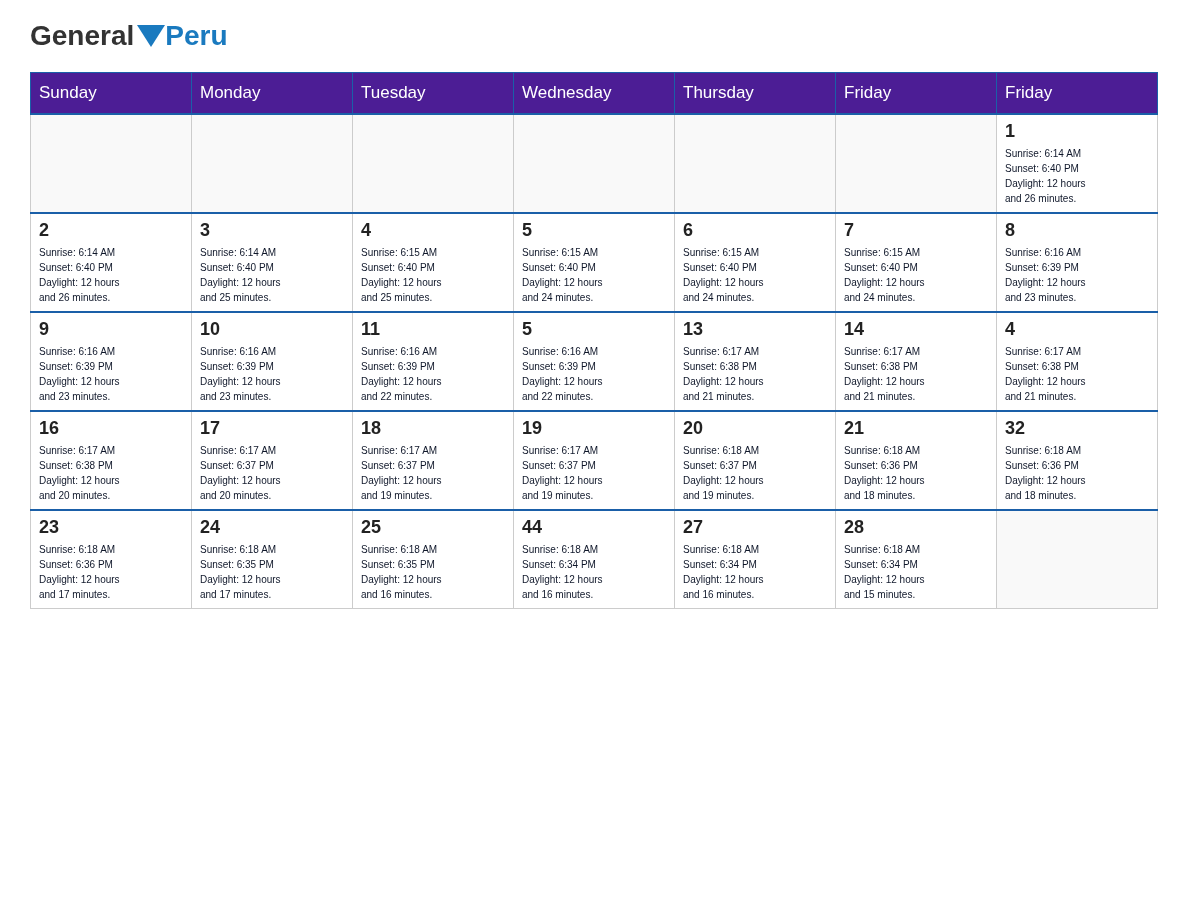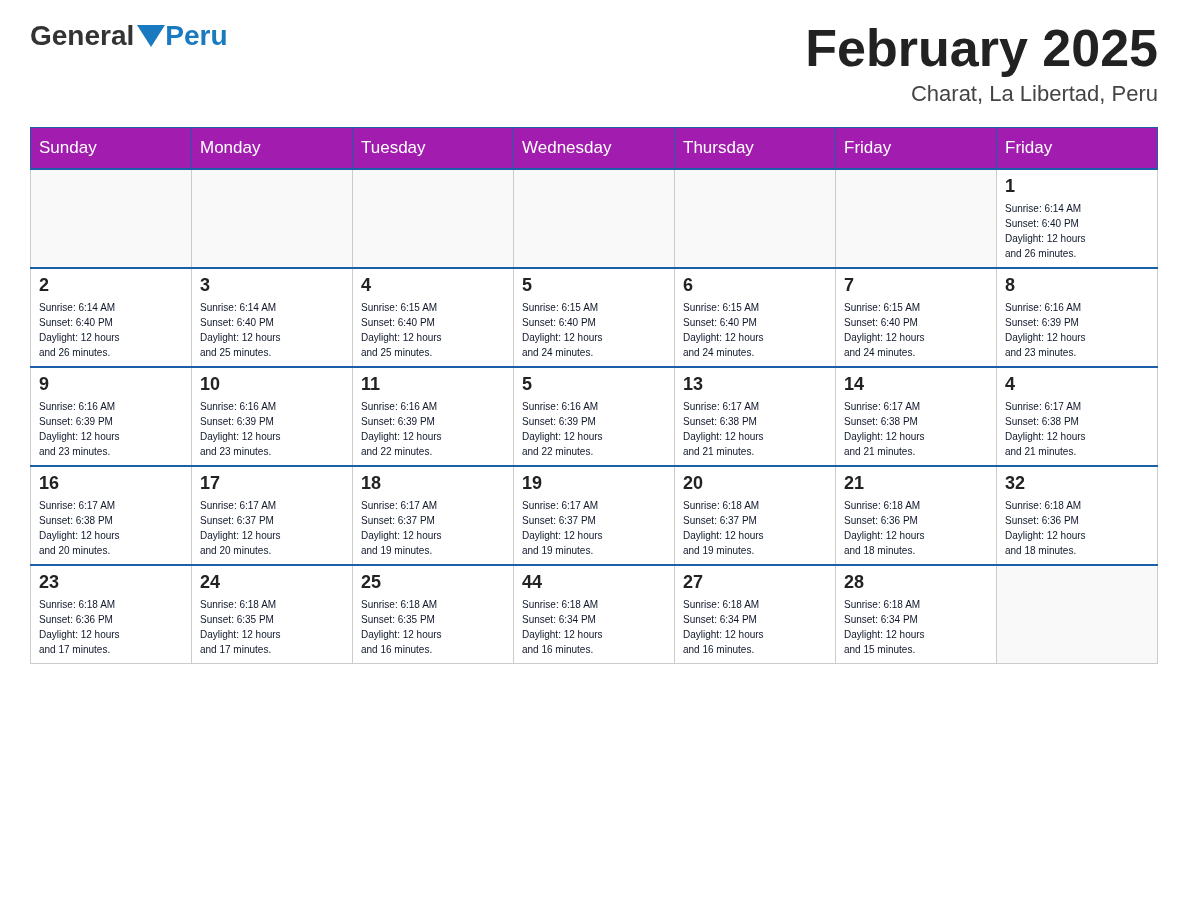--- a/index.html
+++ b/index.html
@@ -53,21 +53,21 @@
     .subtitle {
       font-size: 22px;
       color: #444;
       margin-top: 4px;
     }
     .calendar {
       width: 100%;
       border-collapse: collapse;
     }
     .calendar th {
-      background-color: #a21caf;
+      background-color: #4c1d95;
       color: #fff;
       padding: 10px 8px;
       font-size: 17px;
       font-weight: normal;
       text-align: left;
       border: 1px solid #1a5fa8;
     }
     .calendar td {
       vertical-align: top;
       padding: 6px 8px;
@@ -100,24 +100,20 @@
 </head>
 <body>
 
 <div class="header">
   <div class="logo">
     <div class="logo-general">
       <span>General</span>
       <div class="logo-triangle"></div>
     </div>
     <div class="logo-blue">Peru</div>
-  </div>
-  <div class="title-block">
-    <div class="month-title">February 2025</div>
-    <div class="subtitle">Charat, La Libertad, Peru</div>
   </div>
 </div>
 
 <table class="calendar">
   <thead>
     <tr>
     <th>Sunday</th>
         <th>Monday</th>
         <th>Tuesday</th>
         <th>Wednesday</th>

